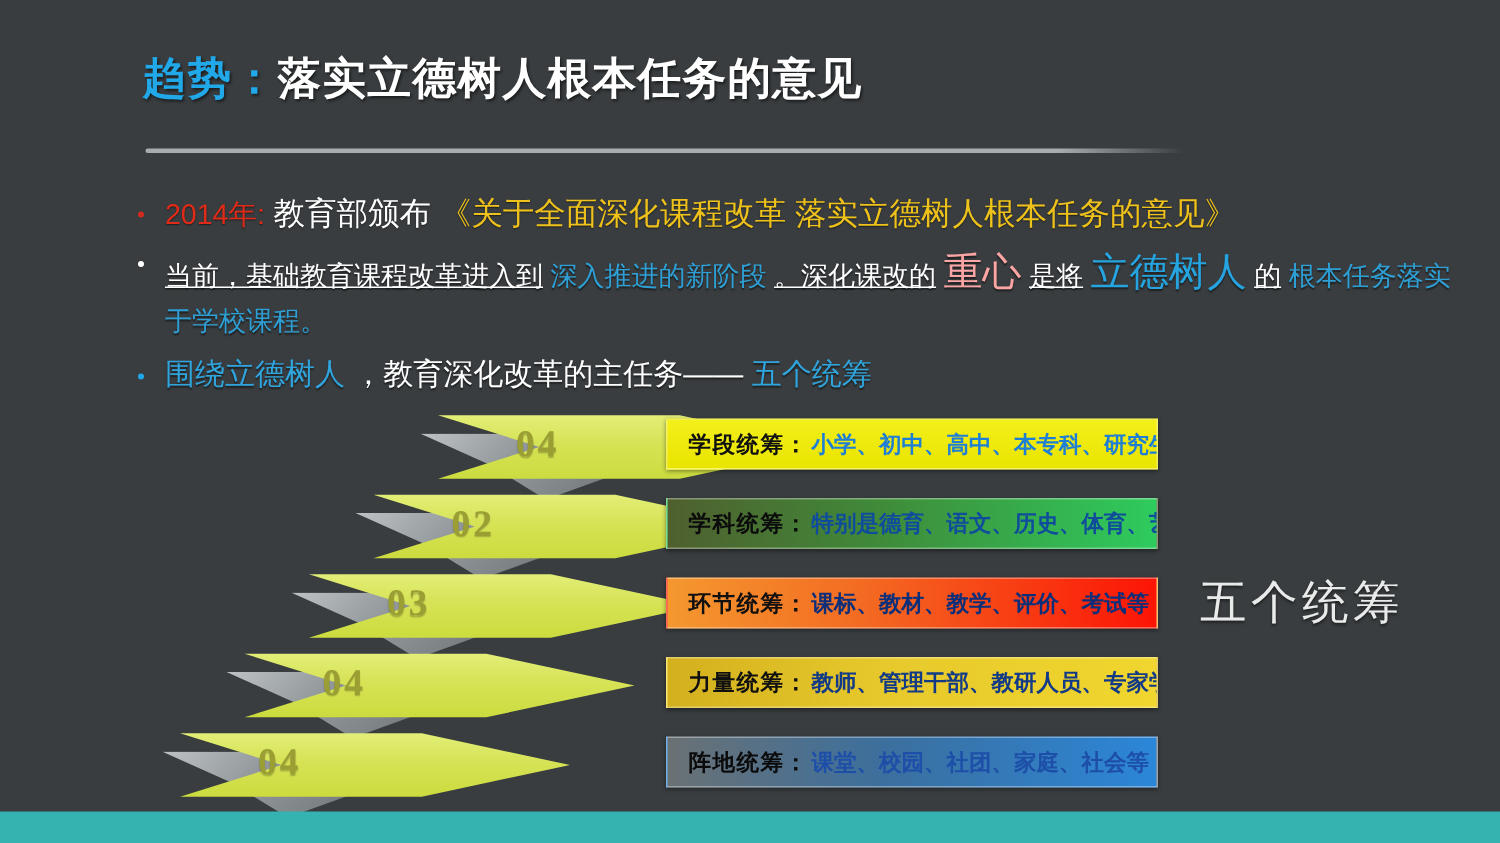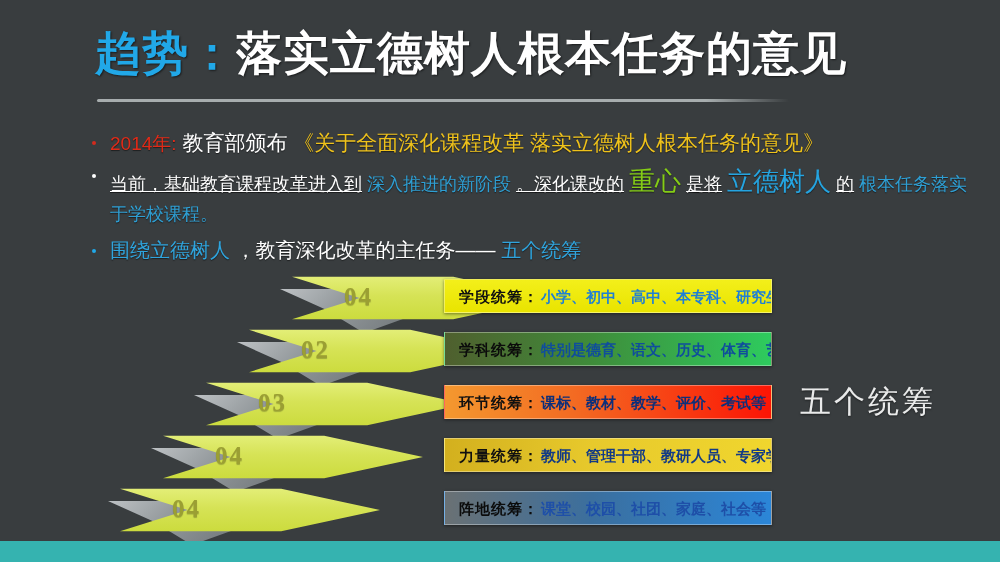--- a/index.html
+++ b/index.html
@@ -21,21 +21,21 @@
   
   #title-block {
     position: absolute;
     left: 95px;
     top: 22px;
     width: 860px;
     height: 62px;
     white-space: nowrap;
   }
   .title-text {
-    font-size: 46px;
+    font-size: 29px;
     font-weight: bold;
     letter-spacing: 1px;
     line-height: 62px;
     text-shadow: 1px 1px 2px rgba(0,0,0,.55);
   }
   .title-prefix { color: #21a8e8; }
   .title-main { color: #ffffff; }
 
   #title-rule {
     position: absolute;
@@ -75,21 +75,21 @@
   .bullet span { text-shadow: 0 1px 1px rgba(0,0,0,.5); }
 
   .b1 { font-size: 21px; }
   .b1 .red    { color: #e02b18; font-size: 19px; }
   .b1 .white  { color: #ffffff; }
   .b1 .yellow { color: #efc21b; }
 
   .b2 { font-size: 18px; line-height: 1.5; }
   .b2 .white { color: #ffffff; text-decoration: underline; }
   .b2 .blue  { color: #2e9fd4; }
-  .b2 .big-yellow { color: #84cc16; font-size: 26px; }
+  .b2 .big-yellow { color: #fca5a5; font-size: 26px; }
   .b2 .big-blue   { color: #25a4e0; font-size: 26px; }
 
   .b3 { font-size: 20px; margin-top: 8px; }
   .b3 .white { color: #ffffff; }
   .b3 .blue  { color: #2fa4dd; }
 
   
   .row {
     position: absolute;
     height: 46px;

